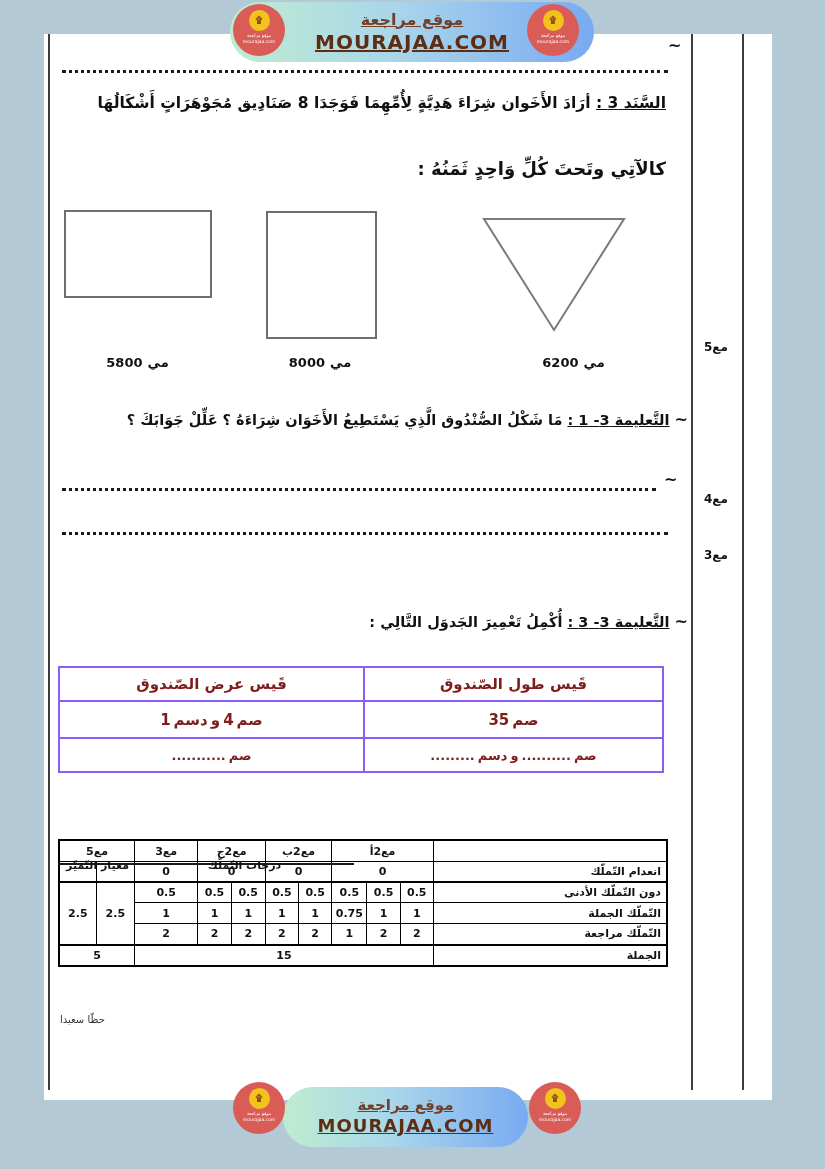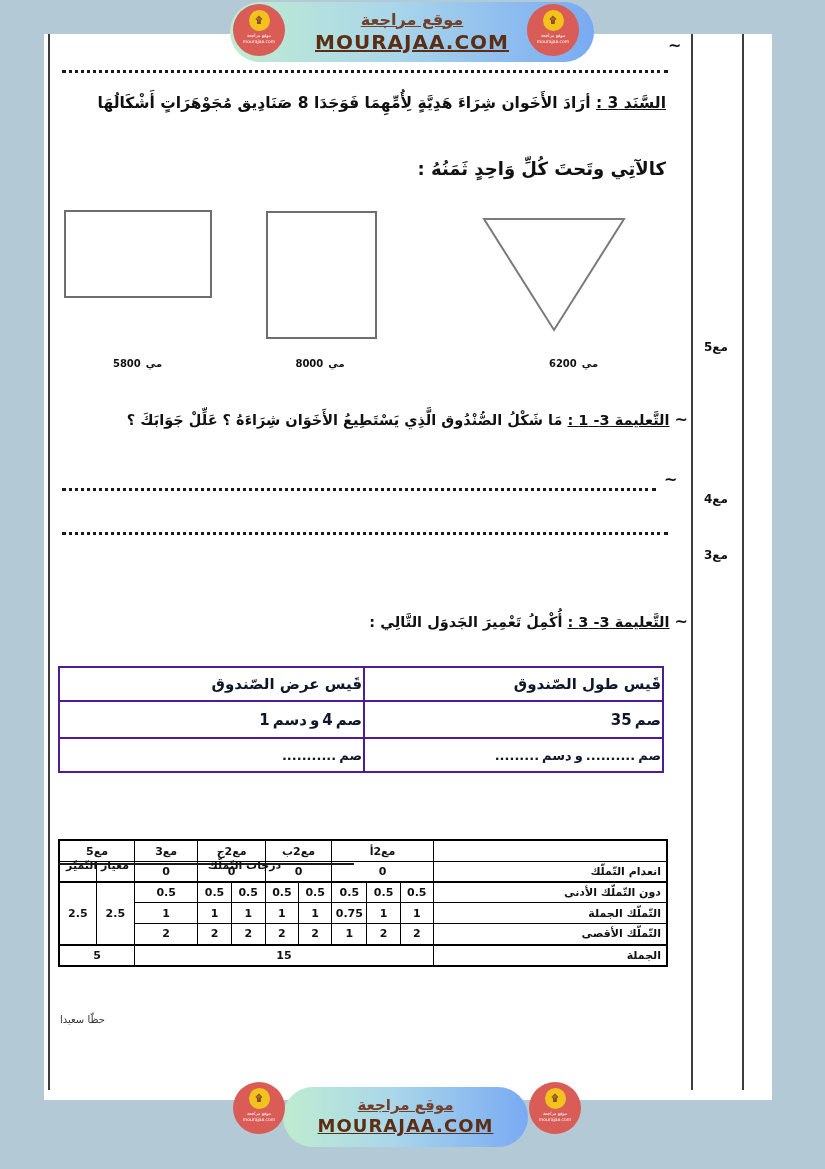--- a/index.html
+++ b/index.html
@@ -13,25 +13,25 @@
   .pill{border-radius:34px;background:linear-gradient(90deg,#bfeccf 0%,#a9d6ea 45%,#79aaf2 100%);
         display:flex;flex-direction:column;align-items:center;justify-content:center;z-index:5;}
   .pill .t1{font-size:16px;font-weight:bold;color:#73402a;text-decoration:underline;line-height:1.25;}
   .pill .t2{font-size:20px;font-weight:bold;color:#5c2d12;text-decoration:underline;letter-spacing:1px;line-height:1.25;}
   .logo{width:52px;height:52px;border-radius:50%;background:#d95d56;z-index:6;
         display:flex;flex-direction:column;align-items:center;}
   .logo .yc{width:21px;height:21px;border-radius:50%;background:#f2c21d;margin-top:6px;
             display:flex;align-items:center;justify-content:center;color:#8a4a1f;font-size:9px;font-weight:bold;}
   .logo .tt{color:#ffffff;font-size:4.5px;line-height:1.3;text-align:center;margin-top:2px;}
   .shape{background:#fff;border:2px solid #6e6e6e;}
-  .price{display:inline-flex;gap:5px;justify-content:center;font-size:10px;font-weight:bold;color:#111;}
+  .price{display:inline-flex;gap:5px;justify-content:center;font-size:13px;font-weight:bold;color:#111;}
   .qline{font-size:14.5px;font-weight:bold;color:#111;text-align:right;direction:rtl;}
   .qlabel{text-decoration:underline;}
   .mtable{border-collapse:collapse;table-layout:fixed;width:604px;direction:rtl;}
-  .mtable td{border:2px solid #4c1d95;vertical-align:middle;color:#0f172a;font-weight:bold;}
+  .mtable td{border:2px solid #8b5cf6;text-align:center;vertical-align:middle;color:#7f1d1d;font-weight:bold;}
   .frag{display:inline-flex;gap:3px;justify-content:center;align-items:baseline;direction:ltr;}
   .gstrip{display:flex;z-index:2;}
   .gstrip .c{border:2px solid #1b1b1b;border-bottom:none;background:#fff;font-size:11px;font-weight:bold;
              color:#111;display:flex;align-items:center;justify-content:center;margin-top:45px;}
   .gtable{border-collapse:collapse;table-layout:fixed;width:610px;background:#fff;}
   .gtable td{border:1px solid #000;text-align:center;vertical-align:middle;
              font-size:11px;font-weight:bold;color:#111;padding:0;}
   .gtable tr.gh td{height:20px;}
   .gtable td.lbl{direction:rtl;text-align:right;padding-right:5px;}
   .gtable{border:2px solid #000;}
@@ -233,21 +233,21 @@
     </tr>
     <tr style="height:21px;">
       <td>2</td>
       <td>2</td>
       <td>2</td>
       <td>2</td>
       <td>2</td>
       <td>1</td>
       <td>2</td>
       <td>2</td>
-      <td class="lbl">التّملّك الأقصى</td>
+      <td class="lbl">التّملّك مراجعة</td>
     </tr>
     <tr class="rt" style="height:21px;">
       <td colspan="2">5</td>
       <td colspan="8">15</td>
       <td class="lbl">الجملة</td>
     </tr>
   </tbody>
     </table>
 
   <div class="abs ar" style="left:60px;top:1014px;font-size:10px;color:#333;">حظّا سعيدا</div>

